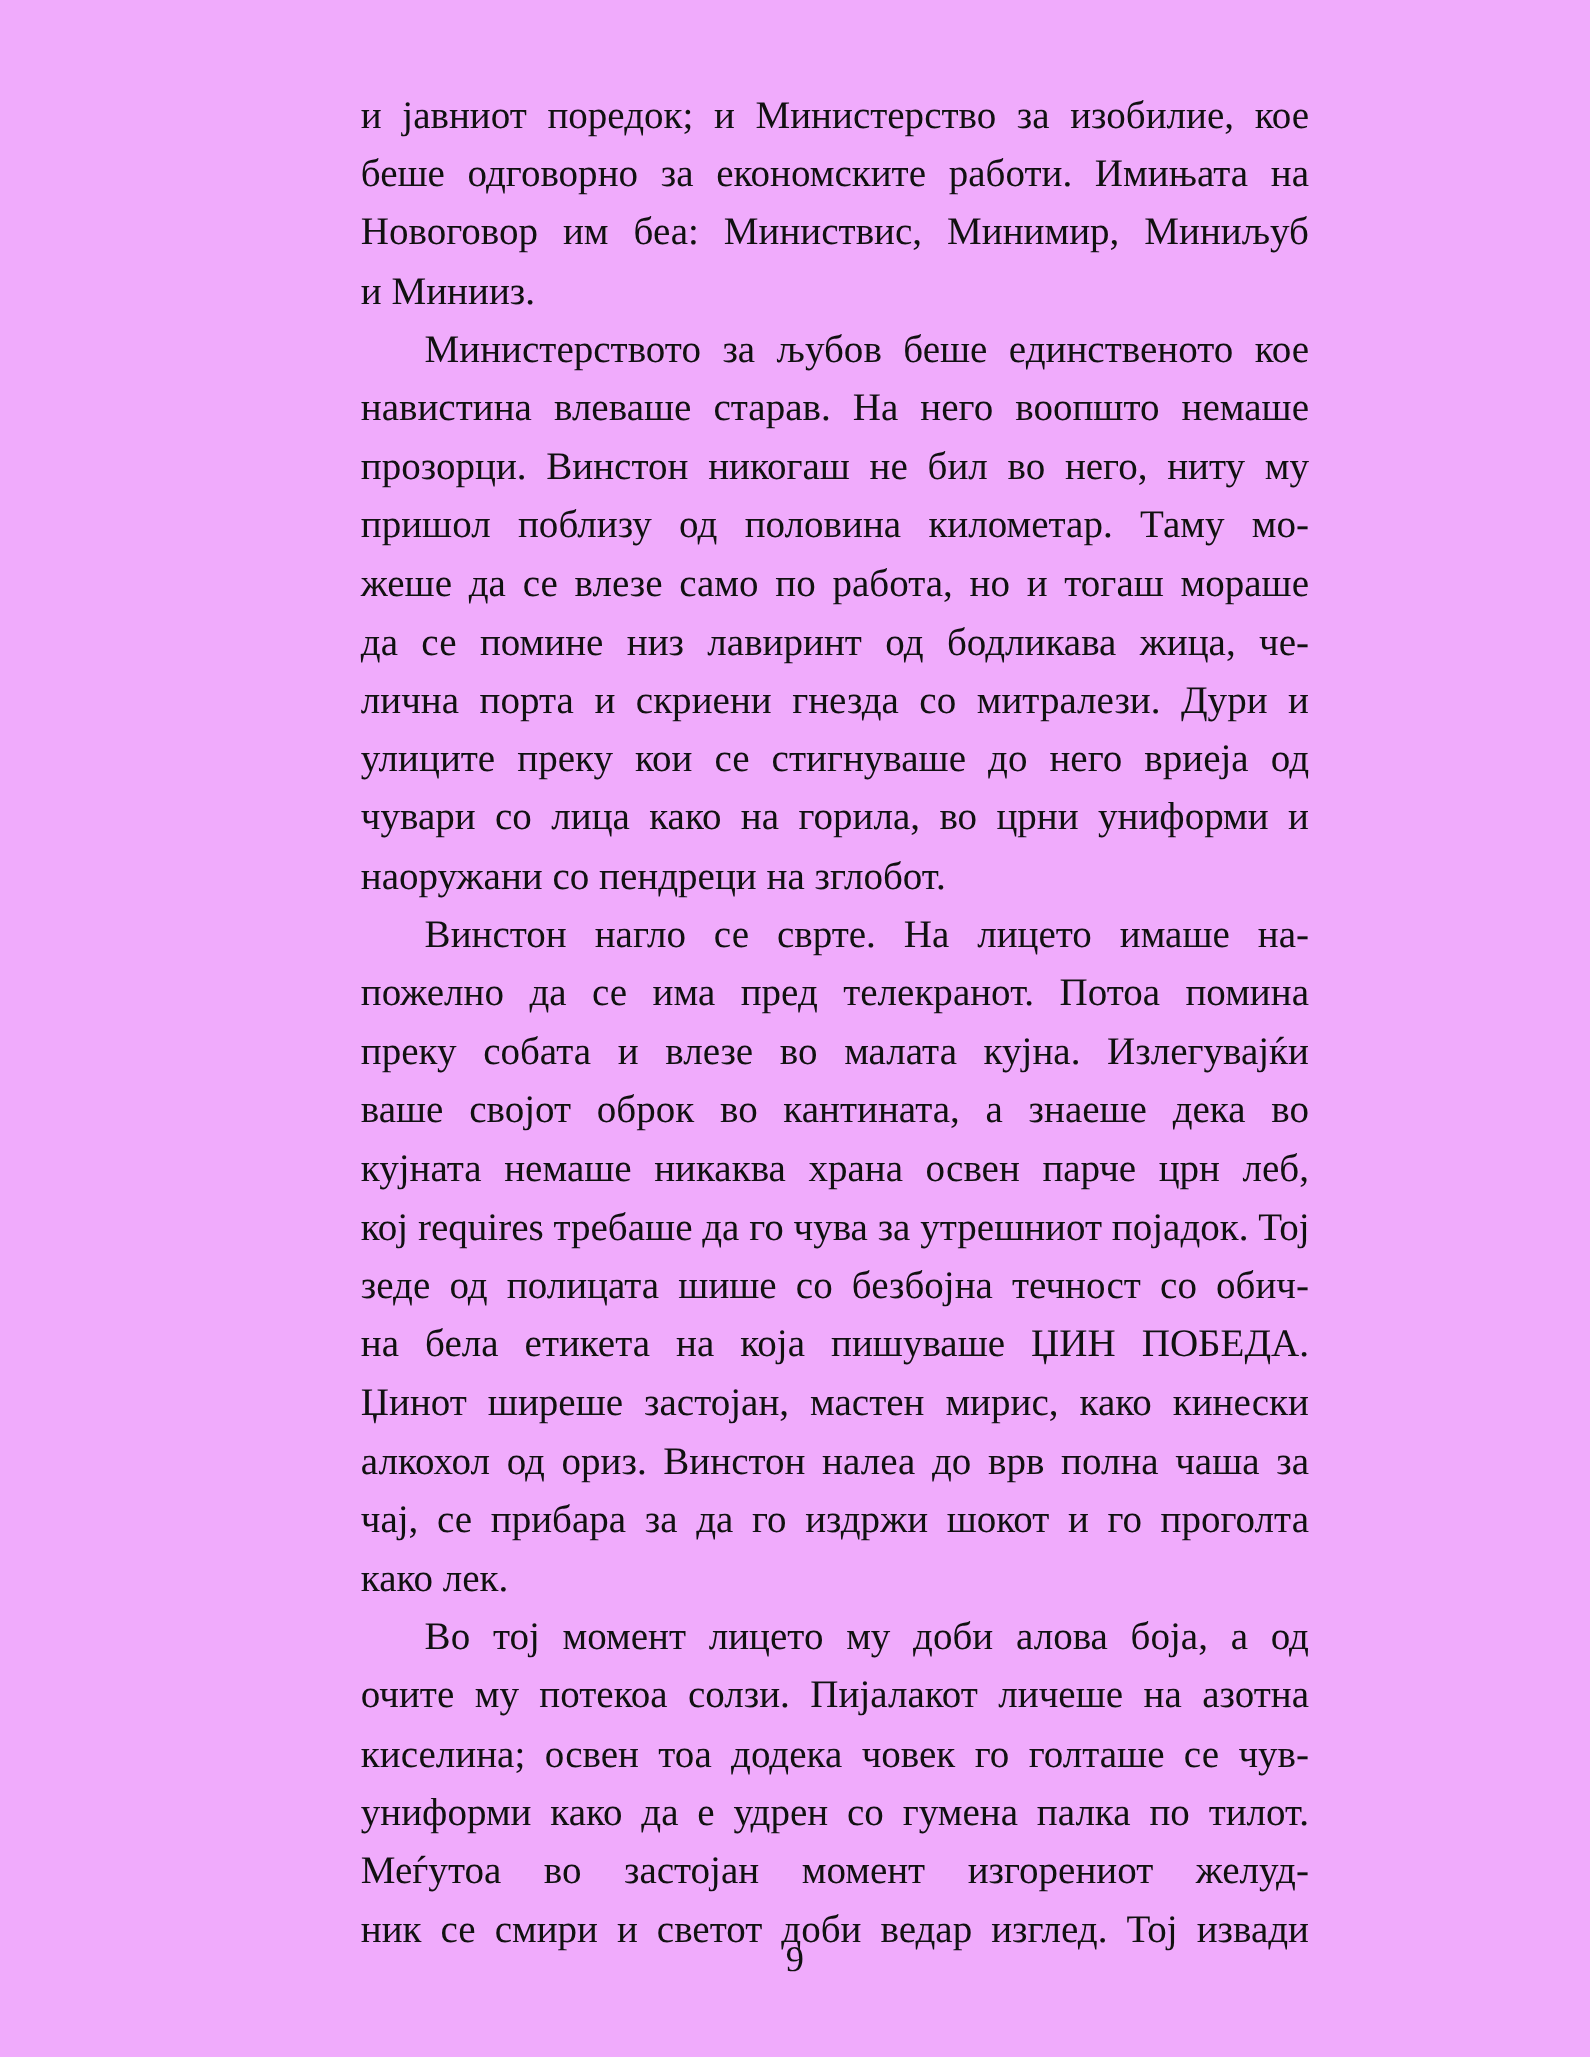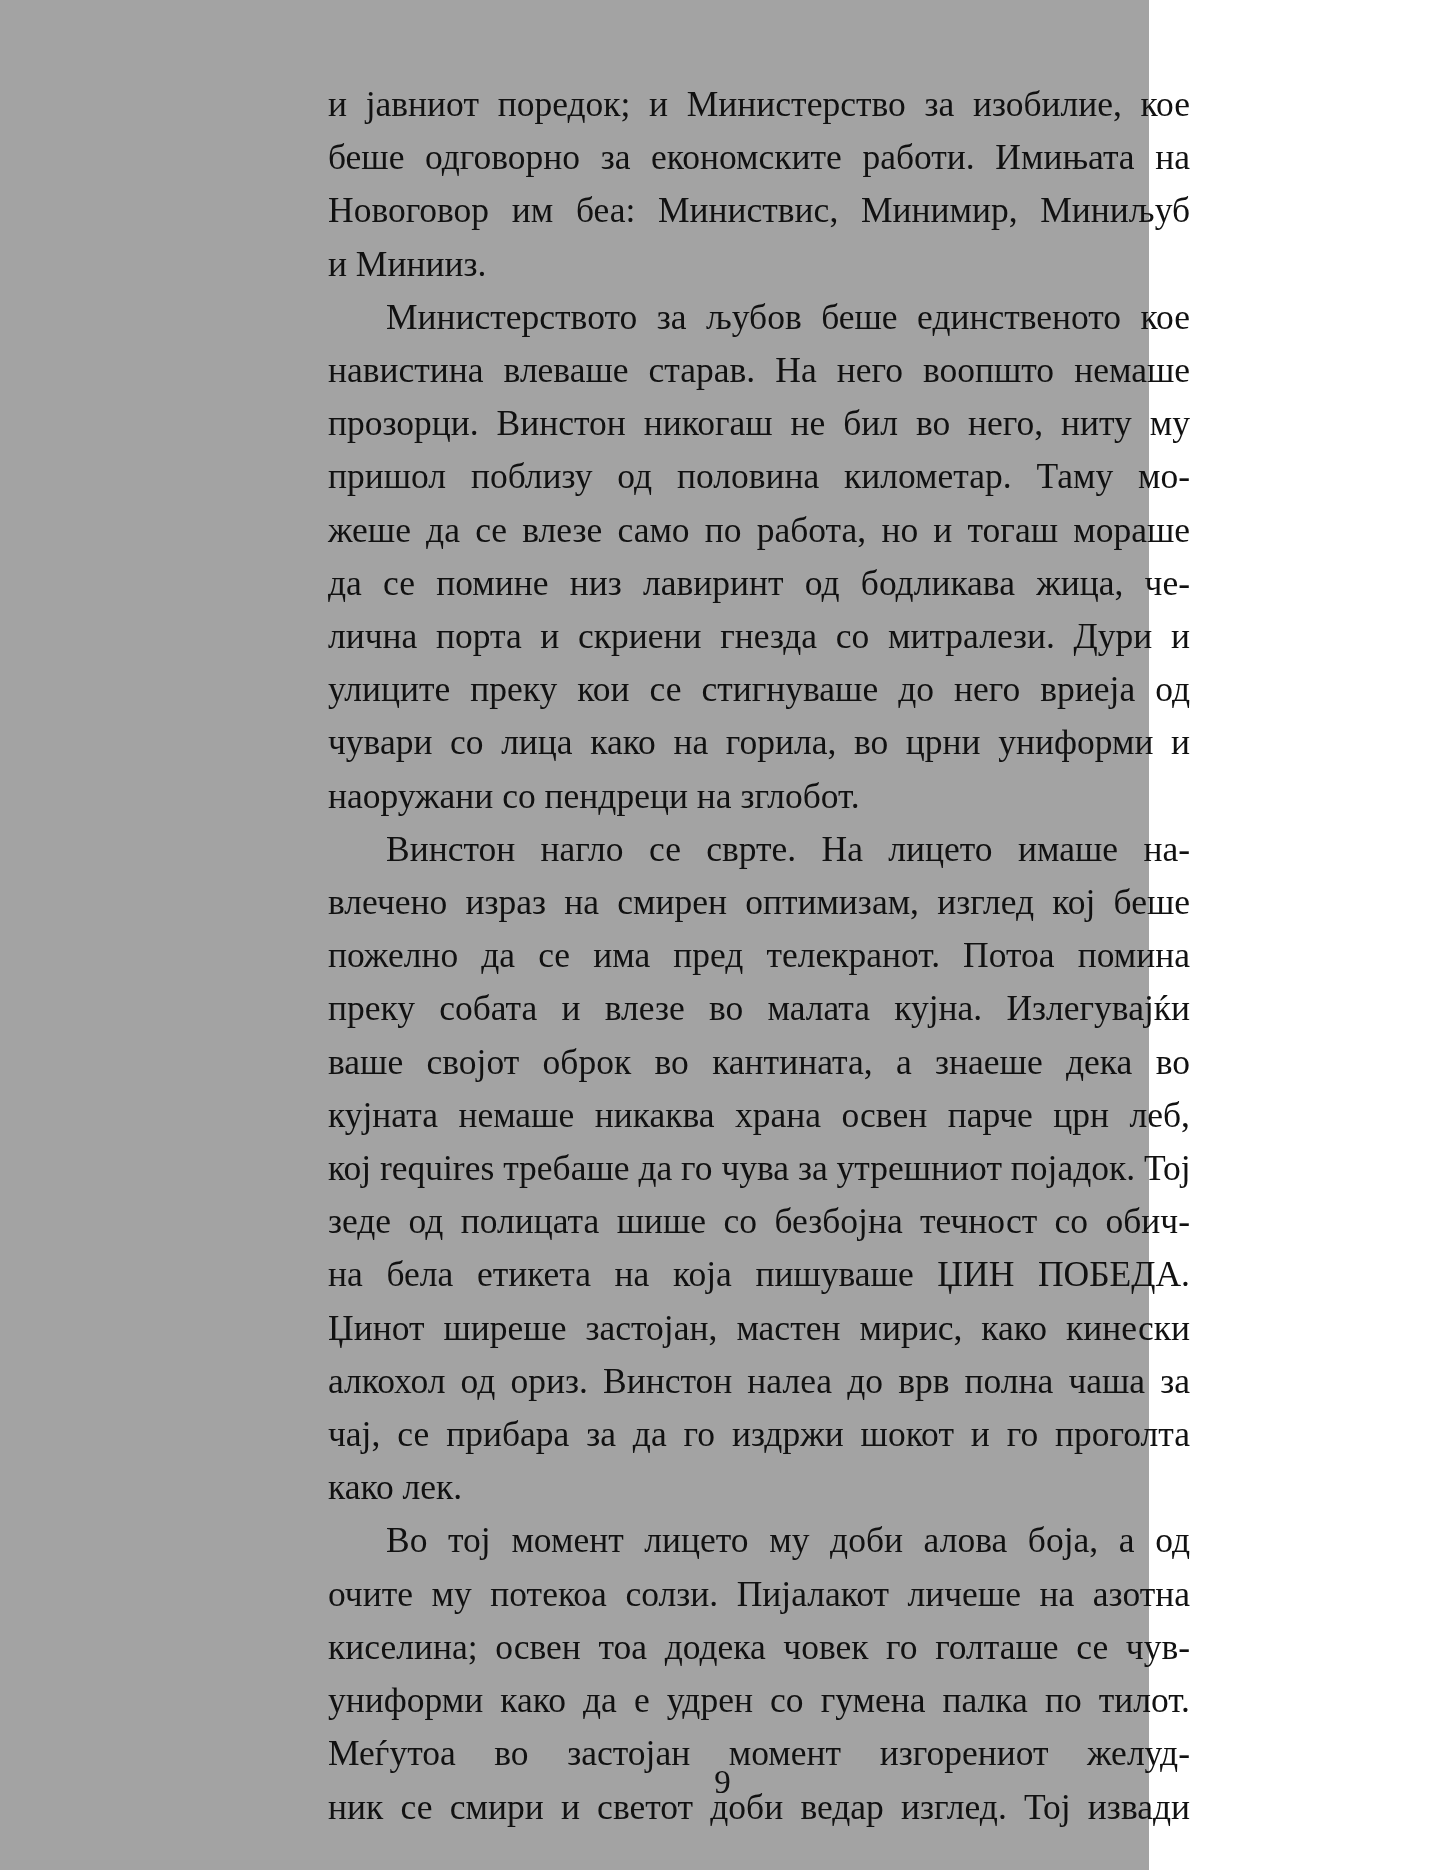--- a/index.html
+++ b/index.html
@@ -9,23 +9,23 @@
   body {
     width: 1445px;
     height: 1870px;
     background: #ffffff;
     font-family: "Liberation Serif", "DejaVu Serif", serif;
     color: #000000;
     overflow: hidden;
   }
   .page {
     position: relative;
-    width: 1149px;
+    width: 1445px;
     height: 1870px;
-    background: #a3a3a3;
+    background: #f0abfc;
   }
   .text-block {
     position: absolute;
     left: 328px;
     top: 78px;
     width: 862px;
   }
   
   .line {
     display: block;
@@ -74,21 +74,20 @@
       <span class="line">жеше да се влезе само по работа, но и тогаш мораше</span>
       <span class="line">да се помине низ лавиринт од бодликава жица, че-</span>
       <span class="line">лична порта и скриени гнезда со митралези. Дури и</span>
       <span class="line">улиците преку кои се стигнуваше до него вриеја од</span>
       <span class="line">чувари со лица како на горила, во црни униформи и</span>
       <span class="line last">наоружани со пендреци на зглобот.</span>
     </div>
 
     <div class="lines">
       <span class="line" style="text-indent:58px">Винстон нагло се сврте. На лицето имаше на-</span>
-      <span class="line">влечено израз на смирен оптимизам, изглед кој беше</span>
       <span class="line">пожелно да се има пред телекранот. Потоа помина</span>
       <span class="line">преку собата и влезе во малата кујна. Излегувајќи</span>
       <span class="line">ваше својот оброк во кантината, а знаеше дека во</span>
       <span class="line">кујната немаше никаква храна освен парче црн леб,</span>
       <span class="line">кој requires требаше да го чува за утрешниот појадок. Тој</span>
       <span class="line">зеде од полицата шише со безбојна течност со обич-</span>
       <span class="line">на бела етикета на која пишуваше ЏИН ПОБЕДА.</span>
       <span class="line">Џинот ширеше застојан, мастен мирис, како кинески</span>
       <span class="line">алкохол од ориз. Винстон налеа до врв полна чаша за</span>
       <span class="line">чај, се прибара за да го издржи шокот и го проголта</span>

